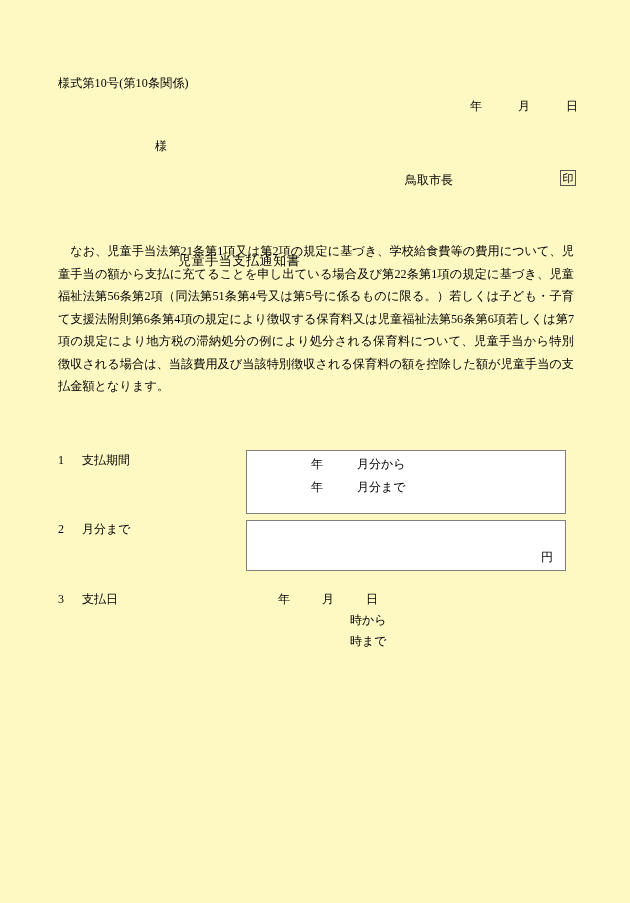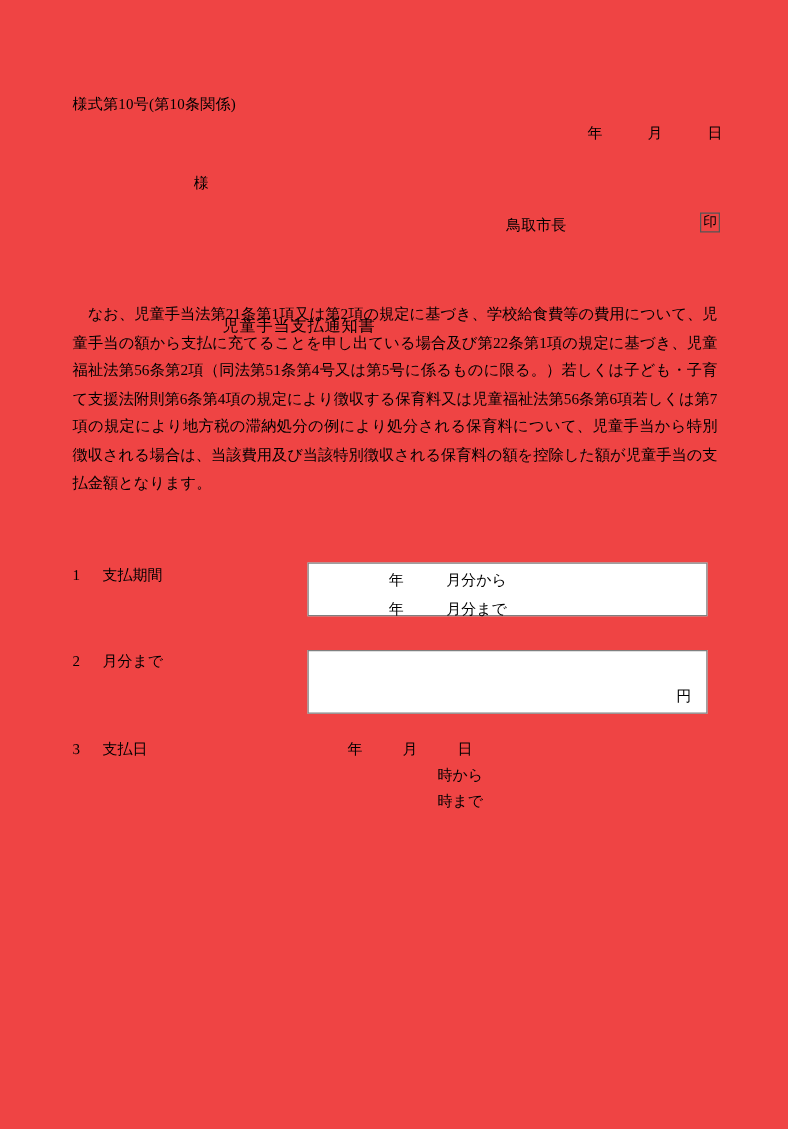--- a/index.html
+++ b/index.html
@@ -8,21 +8,21 @@
     background: #ffffff;
   }
   body {
     font-family: "Liberation Serif", "DejaVu Serif", serif;
     color: #000000;
   }
   .page {
     position: relative;
     width: 630px;
     height: 903px;
-    background: #ef4444;
+    background: #fef9c3;
     overflow: hidden;
   }
 
   
   .form-no {
     position: absolute;
     left: 58px;
     top: 75px;
     font-size: 12px;
     letter-spacing: 0.2px;
@@ -110,21 +110,21 @@
   .field-box {
     position: absolute;
     border: 1px solid #808080;
     box-sizing: border-box;
     background: #ffffff;
   }
   #item1-box {
     left: 246px;
     top: 450px;
     width: 320px;
-    height: 43px;
+    height: 64px;
   }
   #item2-box {
     left: 246px;
     top: 520px;
     width: 320px;
     height: 51px;
   }
 
   .period-row {
     position: absolute;

